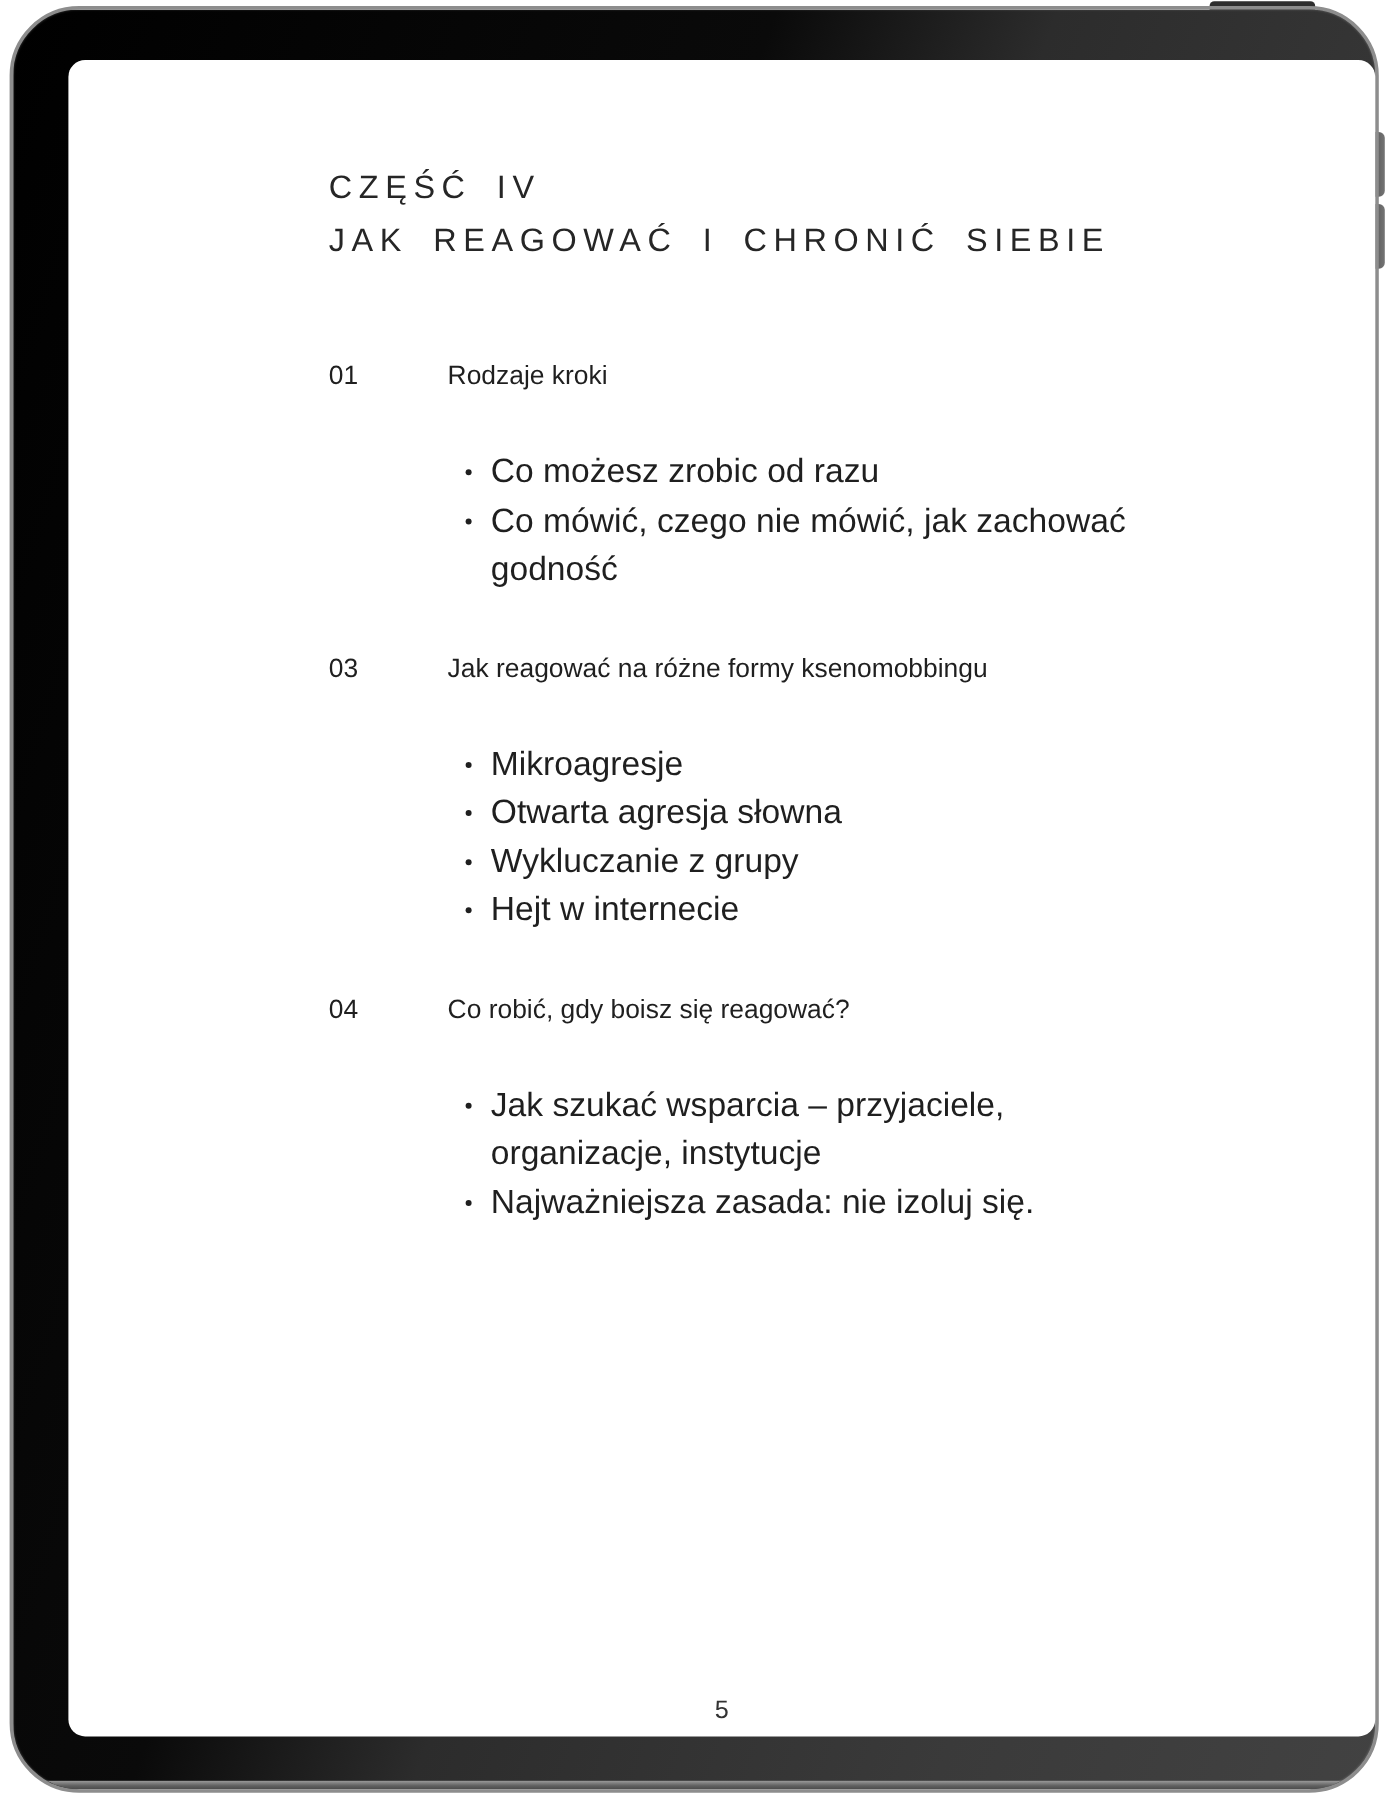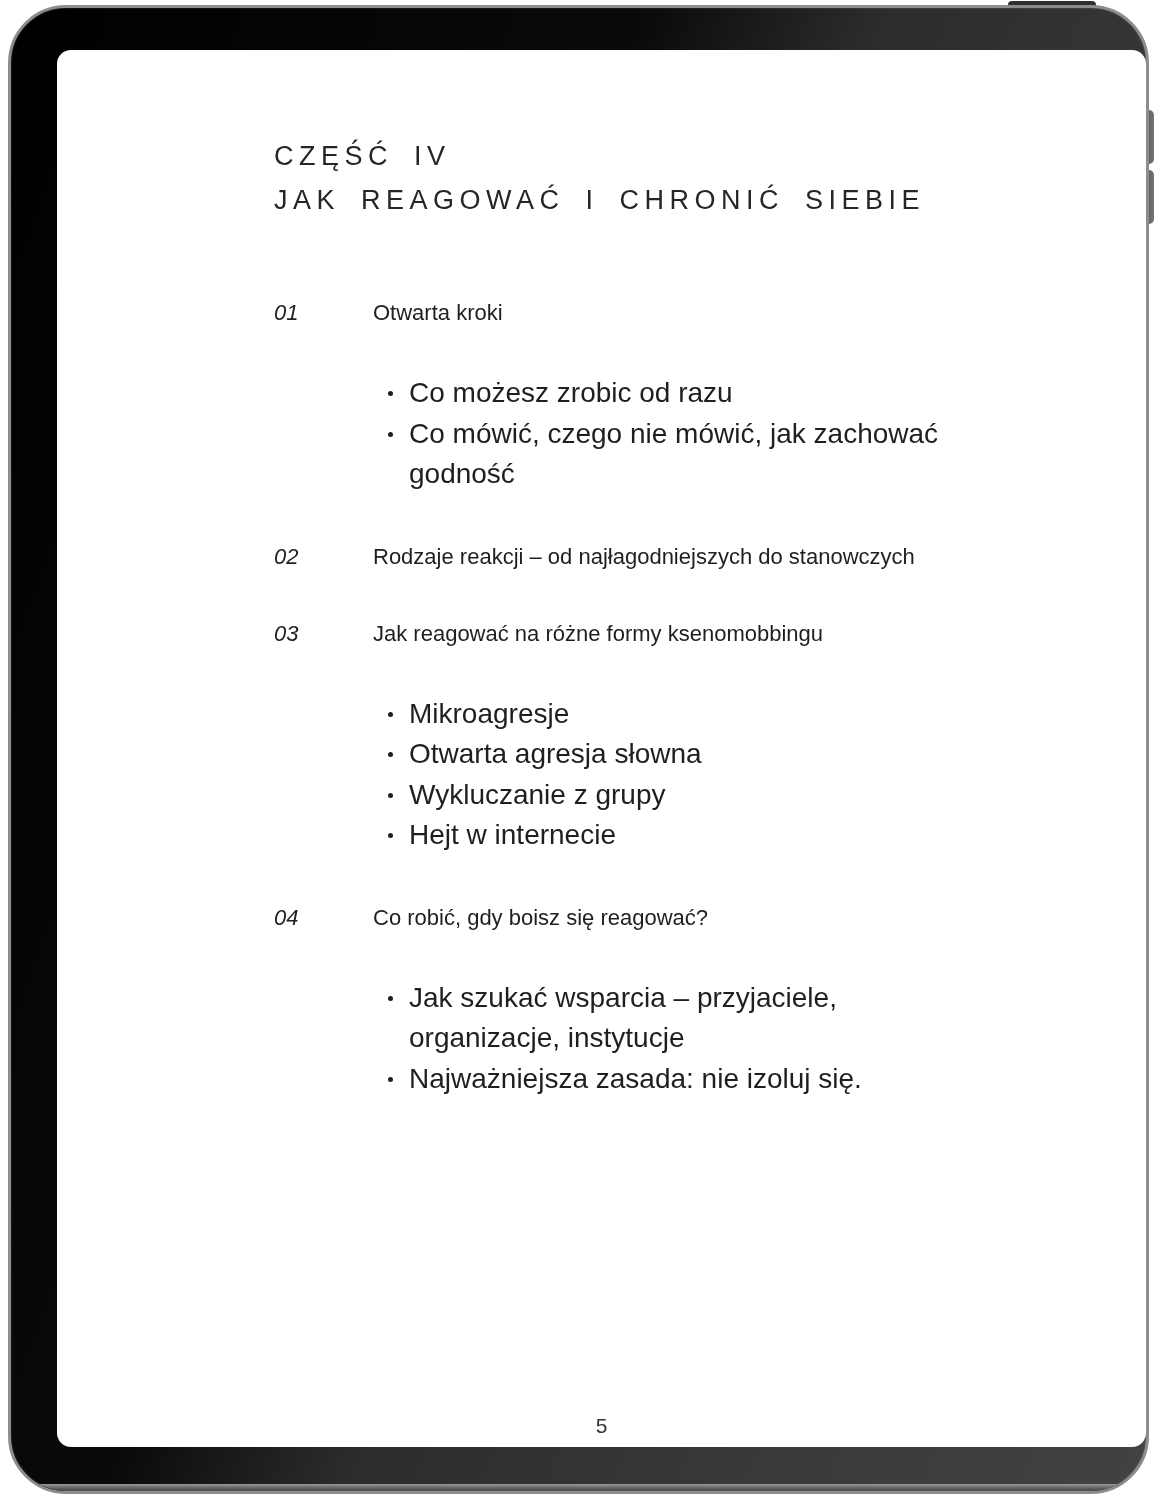--- a/index.html
+++ b/index.html
@@ -88,21 +88,21 @@
   }
   .toc-section { margin-top: 47px; }
   .toc-section:first-child { margin-top: 76px; }
 
   .sec-head {
     display: flex;
     font-size: 22px;
     line-height: 30px;
     color: var(--text, #1f1f1f);
   }
-  .sec-num { width: 99px; flex: none; font-style: italic; }
+  .sec-num { width: 99px; flex: none; }
   .sec-title { flex: 1; }
 
   ul.items {
     list-style: none;
     margin: 45px 0 0 135px;
     padding: 0;
     max-width: 585px;
   }
   ul.items li {
     position: relative;
@@ -144,33 +144,29 @@
   <div class="heading">
     <div>CZĘŚĆ IV</div>
     <div>JAK REAGOWAĆ I CHRONIĆ SIEBIE</div>
   </div>
 
   <div class="toc">
 
     <section class="toc-section">
       <div class="sec-head">
         <span class="sec-num">01</span>
-        <span class="sec-title">Otwarta kroki</span>
+        <span class="sec-title">Rodzaje kroki</span>
       </div>
       <ul class="items">
         <li>Co możesz zrobic od razu</li>
         <li>Co mówić, czego nie mówić, jak zachować godność</li>
       </ul>
     </section>
 
     <section class="toc-section">
-      <div class="sec-head">
-        <span class="sec-num">02</span>
-        <span class="sec-title">Rodzaje reakcji – od najłagodniejszych do stanowczych</span>
-      </div>
     </section>
 
     <section class="toc-section">
       <div class="sec-head">
         <span class="sec-num">03</span>
         <span class="sec-title">Jak reagować na różne formy ksenomobbingu</span>
       </div>
       <ul class="items">
         <li>Mikroagresje</li>
         <li>Otwarta agresja słowna</li>

